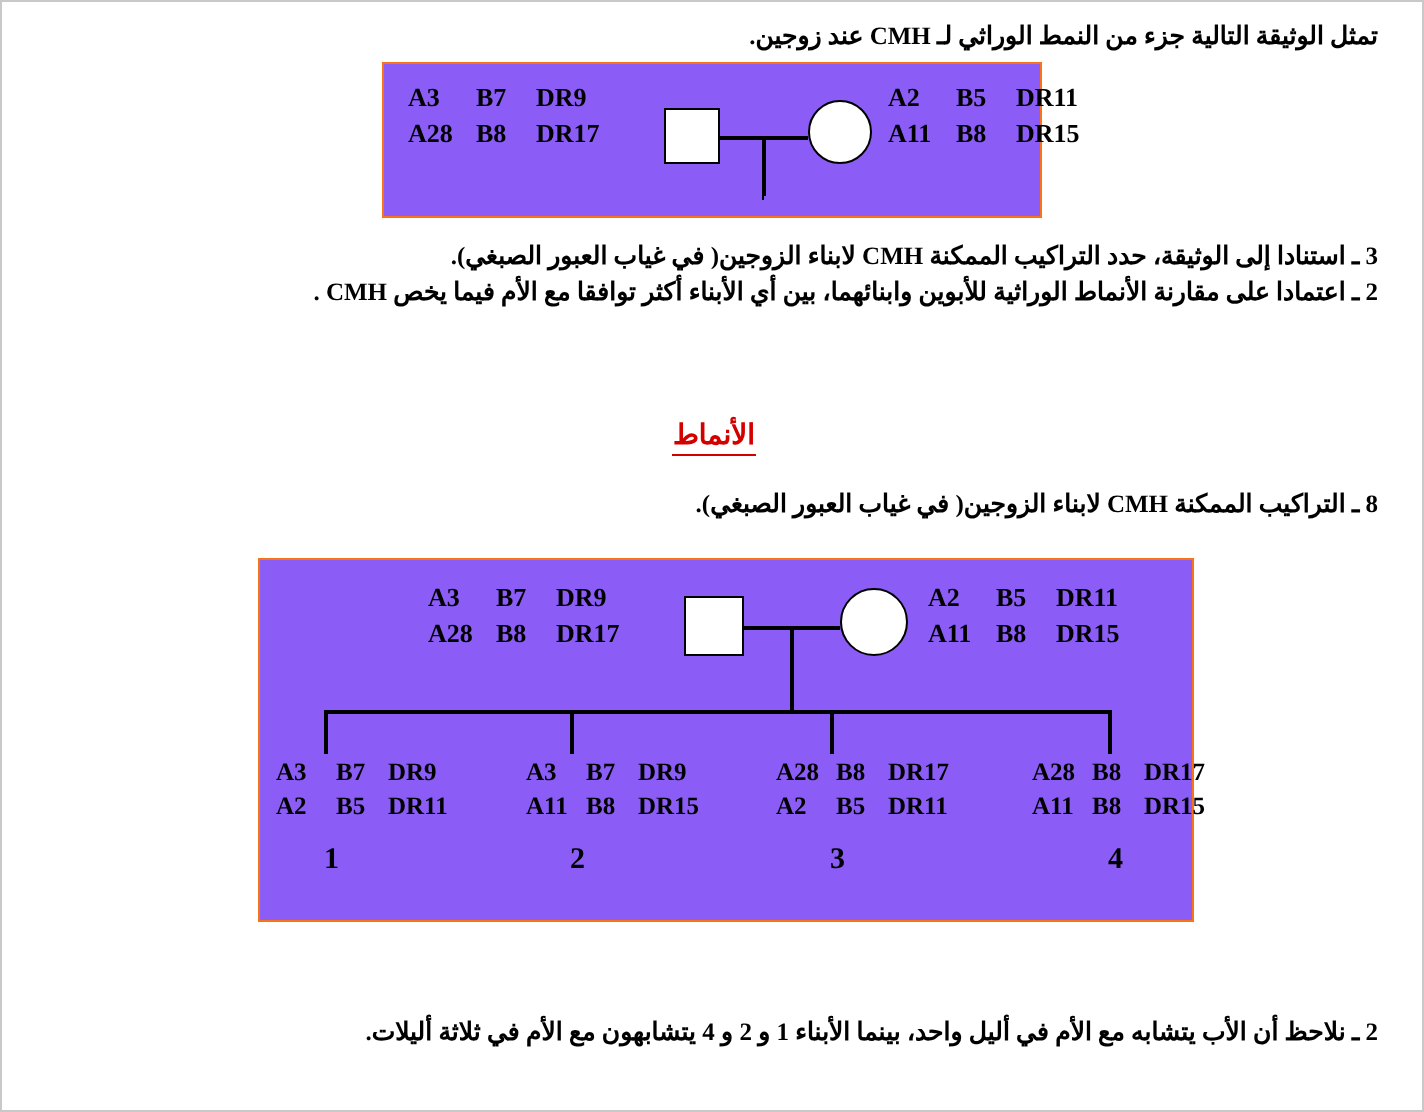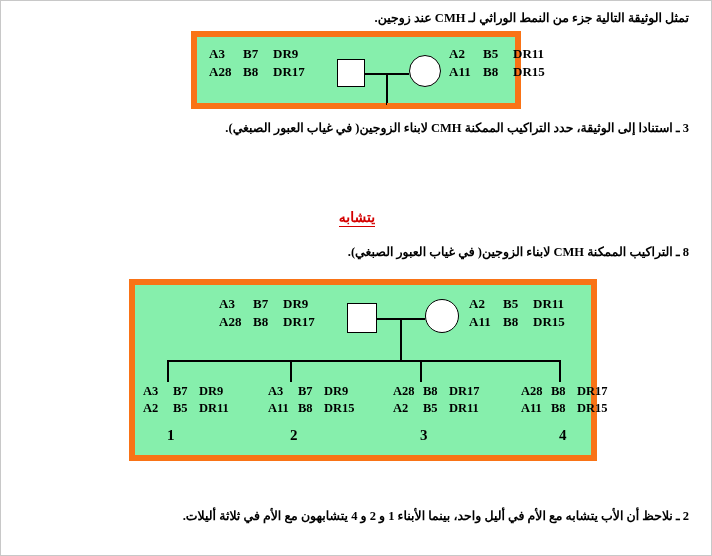--- a/index.html
+++ b/index.html
@@ -34,22 +34,22 @@
   #intro-text {
     position: absolute;
     top: 8px;
     right: 22px;
     width: 620px;
   }
 
   
   .pedigree-box {
     position: absolute;
-    border: 6px solid #f97316;
-    background: #86efac;
+    border: 1px solid #f97316;
+    background: #8b5cf6;
     box-sizing: border-box;
   }
   #pedigree-top {
     top: 30px;
     left: 190px;
     width: 330px;
     height: 78px;
   }
   #pedigree-bottom {
     top: 278px;
@@ -195,23 +195,24 @@
       </div>
       <div class="row">
         <span class="c1">A11</span>
         <span class="c2">B8</span>
         <span class="c3">DR15</span>
       </div>
     </div>
   </div>
 
   <div class="rtl-line" id="q1">3 ـ استنادا إلى الوثيقة، حدد التراكيب الممكنة CMH لابناء الزوجين( في غياب العبور الصبغي).</div>
+  <div class="rtl-line" id="q2">2 ـ اعتمادا على مقارنة الأنماط الوراثية للأبوين وابنائهما، بين أي الأبناء أكثر توافقا مع الأم فيما يخص CMH .</div>
 
   <div id="answer-heading">
-    <span>يتشابه</span>
+    <span>الأنماط</span>
   </div>
 
   <div class="rtl-line" id="a1">8 ـ التراكيب الممكنة CMH لابناء الزوجين( في غياب العبور الصبغي).</div>
 
   <div class="pedigree-box" id="pedigree-bottom">
 
     <div class="hap" style="top:10px; left:84px;">
       <div class="row">
         <span class="c1">A3</span>
         <span class="c2">B7</span>

